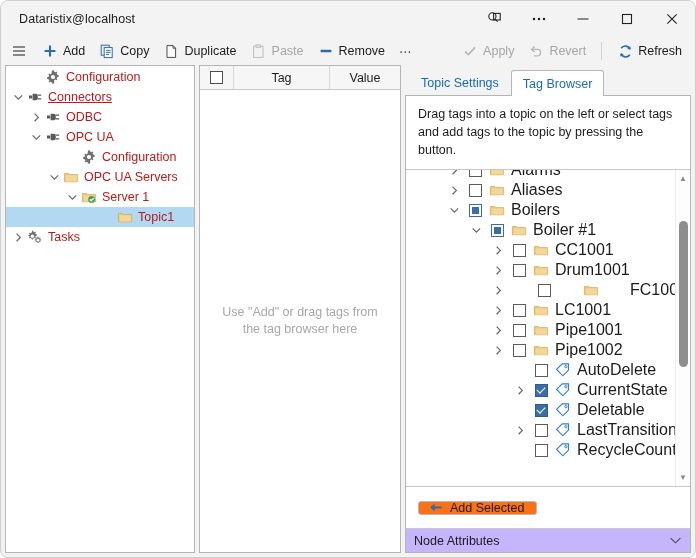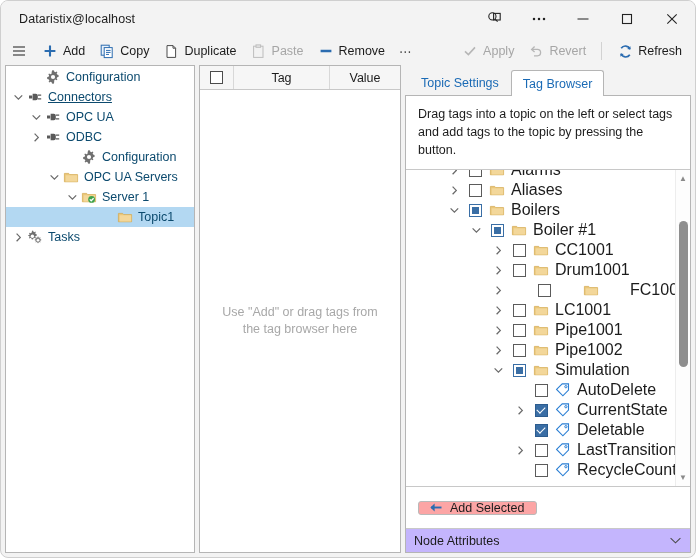--- a/index.html
+++ b/index.html
@@ -85,21 +85,21 @@
     background: #ffffff;
     border: 1px solid #b5b5b5;
     overflow: hidden;
   }
   .nav-panel { width: 190px; flex: 0 0 190px; position: relative; }
   .nav-list { padding-top: 1px; }
   .nav-row {
     height: 20px;
     display: flex; align-items: center;
     font-size: 12.5px;
-    color: #0c4a6e;
+    color: #b91c1c;
     white-space: nowrap;
   }
   .nav-row.selected { background: #b3d8f2; }
   .nav-twisty {
     width: 16px; height: 20px;
     display: flex; align-items: center; justify-content: center;
     color: #6a6a6a;
     flex: 0 0 16px;
   }
   .nav-icon {
@@ -248,21 +248,21 @@
     flex: 0 0 42px;
     border-top: 1px solid #c8c8c8;
     display: flex; align-items: center;
     padding-left: 12px;
     background: #fff;
   }
   .btn {
     height: 14px;
     padding: 0 12px 0 9px;
     display: flex; align-items: center; gap: 7px;
-    background: #fca5a5;
+    background: #f97316;
     border: 1px solid #b9b9b9;
     border-radius: 3px;
     font-size: 12.5px;
     color: #1c1c1c;
   }
   .nodeattr {
     flex: 0 0 24px;
     border-top: 1px solid #c8c8c8;
     display: flex; align-items: center;
     padding: 0 8px 0 8px;
@@ -447,49 +447,49 @@
                 <path d="M5.6 4.8h3.2a2 2 0 0 1 2 2v2.4a2 2 0 0 1-2 2H5.6z" fill="#5a5a5a"></path>
                 <path d="M11 5.6h3.2v1.1H11zM11 9.3h3.2v1.1H11z" fill="#5a5a5a"></path>
               </svg>
             </span>
             <span class="nav-label">Connectors</span>
           </div>
           <div class="nav-row" style="padding-left: 22px;">
             <span class="nav-twisty">
               <span style="display: flex;">
                 <svg width="11" height="11" viewBox="0 0 11 11" fill="none" stroke="#6a6a6a" stroke-width="1.25">
-                  <path d="M1.6 3.4 L5.4 7.1 L9.2 3.4"></path>
+                  <path d="M3.6 1.6 L7.3 5.4 L3.6 9.2"></path>
                 </svg>
               </span>
             </span>
             <span class="nav-icon">
               <svg width="16" height="16" viewBox="0 0 16 16">
                 <path d="M2 6.6h3.2v2.8H2z" fill="#5a5a5a"></path>
                 <path d="M5.6 4.8h3.2a2 2 0 0 1 2 2v2.4a2 2 0 0 1-2 2H5.6z" fill="#5a5a5a"></path>
                 <path d="M11 5.6h3.2v1.1H11zM11 9.3h3.2v1.1H11z" fill="#5a5a5a"></path>
               </svg>
             </span>
-            <span class="nav-label">OPC UA</span>
+            <span class="nav-label">ODBC</span>
           </div>
           <div class="nav-row" style="padding-left: 22px;">
             <span class="nav-twisty">
               <span style="display: flex;">
                 <svg width="11" height="11" viewBox="0 0 11 11" fill="none" stroke="#6a6a6a" stroke-width="1.25">
-                  <path d="M3.6 1.6 L7.3 5.4 L3.6 9.2"></path>
+                  <path d="M1.6 3.4 L5.4 7.1 L9.2 3.4"></path>
                 </svg>
               </span>
             </span>
             <span class="nav-icon">
               <svg width="16" height="16" viewBox="0 0 16 16">
                 <path d="M2 6.6h3.2v2.8H2z" fill="#5a5a5a"></path>
                 <path d="M5.6 4.8h3.2a2 2 0 0 1 2 2v2.4a2 2 0 0 1-2 2H5.6z" fill="#5a5a5a"></path>
                 <path d="M11 5.6h3.2v1.1H11zM11 9.3h3.2v1.1H11z" fill="#5a5a5a"></path>
               </svg>
             </span>
-            <span class="nav-label">ODBC</span>
+            <span class="nav-label">OPC UA</span>
           </div>
           <div class="nav-row" style="padding-left: 58px;">
             <span class="nav-twisty">
               <span></span>
             </span>
             <span class="nav-icon">
               <svg width="16" height="16" viewBox="0 0 16 16">
                 <path d="M8 1.3l1 .2.35 1.35 1.1.45 1.2-.75.75.75-.75 1.2.45 1.1 1.35.35.2 1-.2 1-1.35.35-.45 1.1.75 1.2-.75.75-1.2-.75-1.1.45L9 14.5l-1 .2-1-.2-.35-1.35-1.1-.45-1.2.75-.75-.75.75-1.2-.45-1.1L2.3 10l-.2-1 .2-1 1.35-.35.45-1.1-.75-1.2.75-.75 1.2.75 1.1-.45L7 1.5z" fill="#707070"></path>
                 <circle cx="8" cy="8" r="2.1" fill="#ffffff"></circle>
               </svg>
@@ -773,41 +773,20 @@
                     <span class="cb"></span>
                   </span>
                   <span class="t-icon">
                     <svg width="16" height="16" viewBox="0 0 16 16">
                       <path d="M1.4 4.4h4.3l1.1 1.2h7.8v7.2H1.4z" fill="#eac678" stroke="#d2a84e" stroke-width=".7"></path>
                       <path d="M2.6 6.3h11.6v6.3H2.6z" fill="#f3d79a"></path>
                     </svg>
                   </span>
                   <span class="t-label">Pipe1002</span>
                 </div>
-                <div class="t-row" style="padding-left: 84px;">
-                  <span class="t-twisty">
-                    <span style="display: flex;">
-                      <svg width="11" height="11" viewBox="0 0 11 11" fill="none" stroke="#6a6a6a" stroke-width="1.25">
-                        <path d="M1.6 3.4 L5.4 7.1 L9.2 3.4"></path>
-                      </svg>
-                    </span>
-                  </span>
-                  <span class="t-cb">
-                    <span class="cb partial">
-                      <span class="inner"></span>
-                    </span>
-                  </span>
-                  <span class="t-icon">
-                    <svg width="16" height="16" viewBox="0 0 16 16">
-                      <path d="M1.4 4.4h4.3l1.1 1.2h7.8v7.2H1.4z" fill="#eac678" stroke="#d2a84e" stroke-width=".7"></path>
-                      <path d="M2.6 6.3h11.6v6.3H2.6z" fill="#f3d79a"></path>
-                    </svg>
-                  </span>
-                  <span class="t-label">Simulation</span>
-                </div>
                 <div class="t-row" style="padding-left: 106px;">
                   <span class="t-twisty">
                     <span></span>
                   </span>
                   <span class="t-cb">
                     <span class="cb"></span>
                   </span>
                   <span class="t-icon">
                     <svg width="16" height="16" viewBox="0 0 16 16">
                       <path d="M1.6 7.4 L7.2 1.9 h6.3 v6.2 L7.9 13.8 z" fill="none" stroke="#2b7fd4" stroke-width="1.1"></path>

